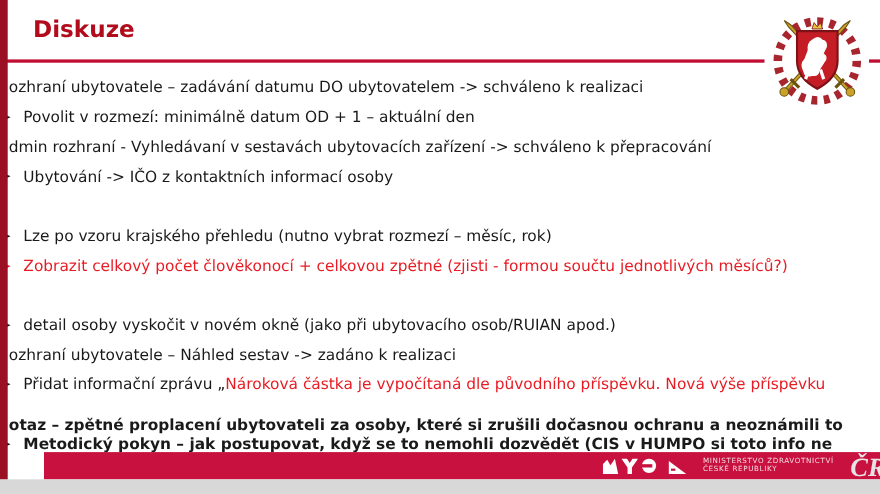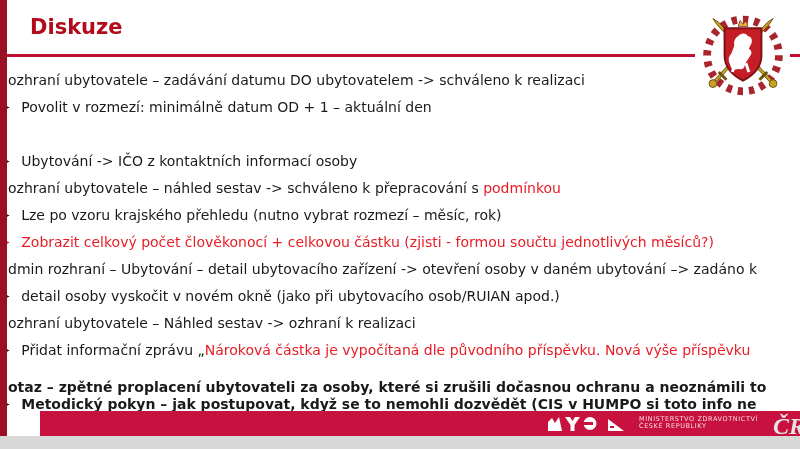--- a/index.html
+++ b/index.html
@@ -53,34 +53,33 @@
       <path d="M26 24 h38 v28 q0 16 -19 26 q-19 -10 -19 -26 z" fill="#C51D25" stroke="#7C1116" stroke-width="2"></path>
       <path d="M40 32 q6 -5 10 0 q5 1 4 7 l-3 6 q5 3 1 8 l-5 8 q0 6 -7 5 q-7 2 -8 -4 q-4 -7 1 -12 l3 -8 q-1 -7 4 -10 z" fill="#ffffff"></path>
       <path d="M37 60 l-3 9 M48 60 l3 9" stroke="#ffffff" stroke-width="3" fill="none"></path>
     </svg>
   </div>
 
   <div class="line" style="top:71px"><span>ozhraní ubytovatele – zadávání datumu DO ubytovatelem -&gt; </span><span class="b">schváleno k realizaci</span></div>
 
   <div class="line" style="top:98px"><span class="mk">➤</span><span>Povolit v rozmezí: minimálně datum OD + 1 – aktuální den</span></div>
 
+  <div class="line" style="top:125px"><span>dmin rozhraní - Vyhledávaní v sestavách ubytovacích zařízení -&gt; </span><span class="b">schváleno k přepracování</span></div>
 
   <div class="line" style="top:152px"><span class="mk">➤</span><span>Ubytování -&gt; IČO z kontaktních informací osoby</span></div>
 
-  <div class="line" style="top:179px"><span>ozhraní ubytovatele – náhled sestav -&gt; </span><span class="b">schváleno k přepracování s </span><span class="b r">podmínkou</span></div>
 
   <div class="line" style="top:206px"><span class="mk">➤</span><span>Lze po vzoru krajského přehledu (nutno vybrat rozmezí – měsíc, rok)</span></div>
 
-  <div class="line" style="top:233px"><span class="mk red">➤</span><span class="r">Zobrazit celkový počet člověkonocí + celkovou částku (zjisti - formou součtu jednotlivých měsíců?)</span></div>
+  <div class="line" style="top:233px"><span class="mk red">➤</span><span class="r">Zobrazit celkový počet člověkonocí + celkovou zpětné (zjisti - formou součtu jednotlivých měsíců?)</span></div>
 
-  <div class="line" style="top:260px"><span>dmin rozhraní – Ubytování – detail ubytovacího zařízení -&gt; otevření osoby v daném ubytování –&gt; </span><span class="b">zadáno k</span></div>
 
   <div class="line" style="top:287px"><span class="mk">➤</span><span>detail osoby vyskočit v novém okně (jako při ubytovacího osob/RUIAN apod.)</span></div>
 
-  <div class="line" style="top:314px"><span>ozhraní ubytovatele – Náhled sestav -&gt; </span><span class="b">ozhraní k realizaci</span></div>
+  <div class="line" style="top:314px"><span>ozhraní ubytovatele – Náhled sestav -&gt; </span><span class="b">zadáno k realizaci</span></div>
 
   <div class="line" style="top:341px"><span class="mk">➤</span><span>Přidat informační zprávu „</span><span class="r">Nároková částka je vypočítaná dle původního příspěvku. Nová výše příspěvku</span></div>
 
   <div class="line bold-line" style="top:378px"><span>otaz – zpětné proplacení ubytovateli za osoby, které si zrušili dočasnou ochranu a neoznámili to</span></div>
 
   <div class="line bold-line" style="top:395px"><span class="mk">➤</span><span>Metodický pokyn – jak postupovat, když se to nemohli dozvědět (CIS v HUMPO si toto info ne</span></div>
 
   <div class="footer">
     <svg class="min-logo" viewBox="0 0 78 15">
       <path d="M0 15 V6 l4 -4 3 5 4 -6 3 14 z" fill="#ffffff"></path>

